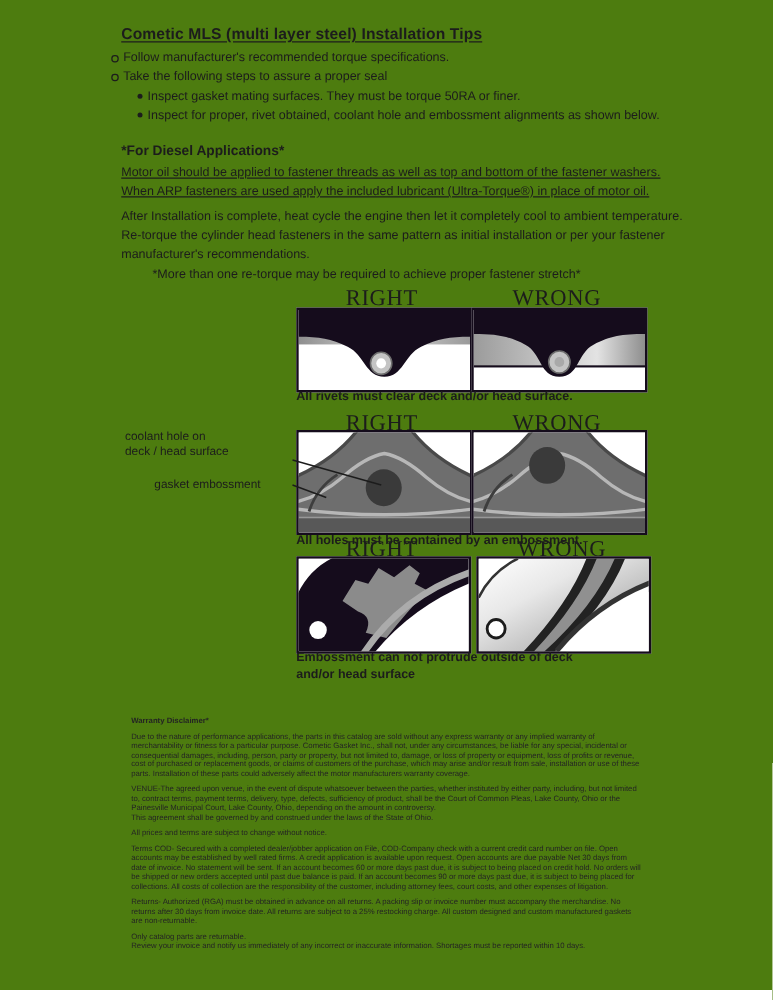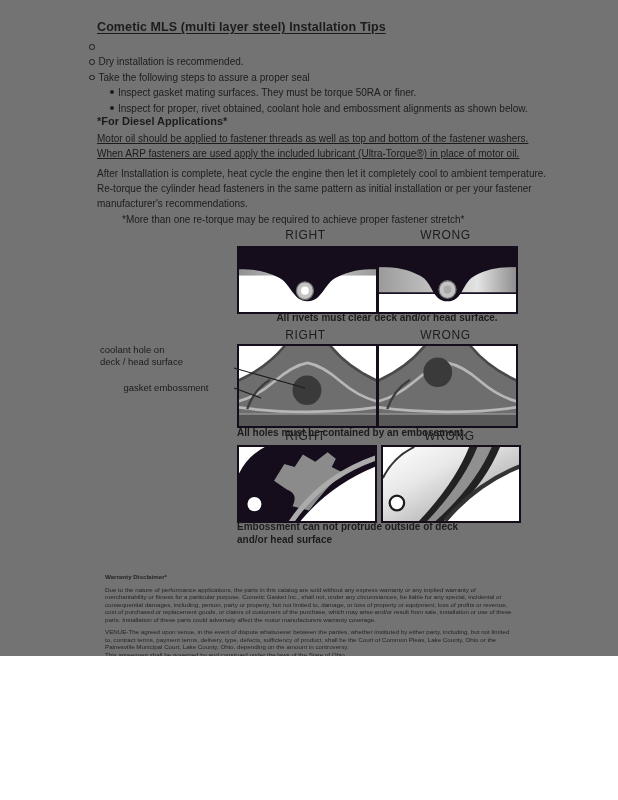--- a/index.html
+++ b/index.html
@@ -1,17 +1,17 @@
 <!DOCTYPE html>
 <html style="--ink: #1c1c1c; --diag-dark: #150c1c; --deck-gray: #a9a9a9; --bg-gray: #6e6e6e; --emboss-line: #b7b7b7; --hole-dark: #3a3a3a; --patch-gray: #8b8b8b;"><head>
 <meta charset="utf-8">
 <style>
   html,body{margin:0;padding:0;background:#ffffff;}
   #page{
-    position:relative;width:618px;height:656px;background:#737373;overflow:hidden;
+    position:relative;width:618px;height:792px;background:#4d7c0f;overflow:hidden;
     font-family:"Liberation Sans","DejaVu Sans",sans-serif;color:var(--ink,#1c1c1c);
   }
   .abs{position:absolute;}
   
   #doc-title{
     left:97px;top:20px;font-size:12.5px;font-weight:bold;
     text-decoration:underline;text-underline-offset:2px;letter-spacing:.1px;
   }
   
   #tips{left:89px;top:39px;width:460px;font-size:10px;}
@@ -20,21 +20,21 @@
     border-radius:50%;margin:5px 4px 0 0;}
   .mk-solid{flex:0 0 auto;width:4px;height:4px;background:var(--ink,#1c1c1c);
     border-radius:50%;margin:5px 4px 0 21px;}
   
   #diesel-heading{left:97px;top:115px;font-size:11px;font-weight:bold;}
   .body-para{left:97px;width:452px;font-size:10px;line-height:15px;}
   #diesel-para1{top:131px;text-decoration:underline;}
   #diesel-para2{top:166px;}
   #diesel-note{top:212px;margin-left:25px;}
   
-  .rw-label{font-size:12px;letter-spacing:.6px;text-align:center;width:137px;}
+  .rw-label{font-size:18px;letter-spacing:.6px;text-align:center;width:137px;font-family:Liberation Serif, serif;}
   .caption{font-size:10px;font-weight:bold;line-height:13px;white-space:pre-line;}
   .dbox{border:2px solid var(--diag-dark,#150c1c);display:block;background:#fff;}
   
   #coolant-labels{left:100px;top:344px;width:132px;text-align:left;font-size:9.5px;
     line-height:11.5px;white-space:pre-line;}
   #coolant-label-emboss{left:100px;top:382px;width:132px;text-align:center;font-size:9.5px;}
   #leader-lines{left:100px;top:343px;z-index:6;pointer-events:none;}
   
   #legal{left:105px;top:573px;width:409px;font-size:6.2px;line-height:7.5px;color:#242424;}
   #legal .lp{margin:0 0 5px 0;white-space:pre-line;}
@@ -44,24 +44,21 @@
 </head>
 <body>
 
 <div id="page">
 
   <div id="doc-title" class="abs">Cometic MLS (multi layer steel) Installation Tips</div>
 
   <div id="tips" class="abs">
     <div class="tip-line">
       <span class="mk-open"></span>
-    </div>
-    <div class="tip-line">
-      <span class="mk-open"></span>
-      <span>Dry installation is recommended.</span>
+      <span>Follow manufacturer's recommended torque specifications.</span>
     </div>
     <div class="tip-line">
       <span class="mk-open"></span>
       <span>Take the following steps to assure a proper seal</span>
     </div>
     <div class="tip-line">
       <span class="mk-solid"></span>
       <span>Inspect gasket mating surfaces.  They must be torque 50RA or finer.</span>
     </div>
     <div class="tip-line">
@@ -108,21 +105,21 @@
     <rect x="0" y="0" width="133" height="60" fill="#ffffff"></rect>
     <rect x="0" y="18" width="133" height="24" fill="url(#g2)"></rect>
     <rect x="0" y="41.5" width="133" height="1.6" fill="var(--diag-dark,#150c1c)"></rect>
     <path d="M0,0 H133 V18 C115,18 106,19.5 93,26 C80,32.5 82,50 66.5,50 C51,50 53,32.5 40,26 C27,19.5 18,18 0,18 Z" fill="var(--diag-dark,#150c1c)"></path>
     <g>
       <circle cx="66.5" cy="39" r="8.3" fill="#c4c4c4" stroke="#6d6d6d" stroke-width="1.2"></circle>
       <circle cx="66.5" cy="39" r="3.8" fill="#a9a9a9"></circle>
     </g>
   </svg>
 
-  <div class="abs caption" style="left:237px;top:311px;width:300px;text-align:center;">All rivets must clear deck and/or head surface.</div>
+  <div class="abs caption" style="left:237px;top:311px;width:300px;">All rivets must clear deck and/or head surface.</div>
 
   <div class="abs rw-label" style="left:237px;top:328px;">RIGHT</div>
   <div class="abs rw-label" style="left:377px;top:328px;">WRONG</div>
 
   <div id="coolant-labels" class="abs">coolant hole on
 deck / head surface</div>
   <div id="coolant-label-emboss" class="abs">gasket embossment</div>
 
   <svg class="abs dbox" style="left:237px;top:344px;" width="137" height="80" viewBox="0 0 133 76" preserveAspectRatio="none">
     <rect x="0" y="0" width="133" height="76" fill="var(--bg-gray,#6e6e6e)"></rect>

